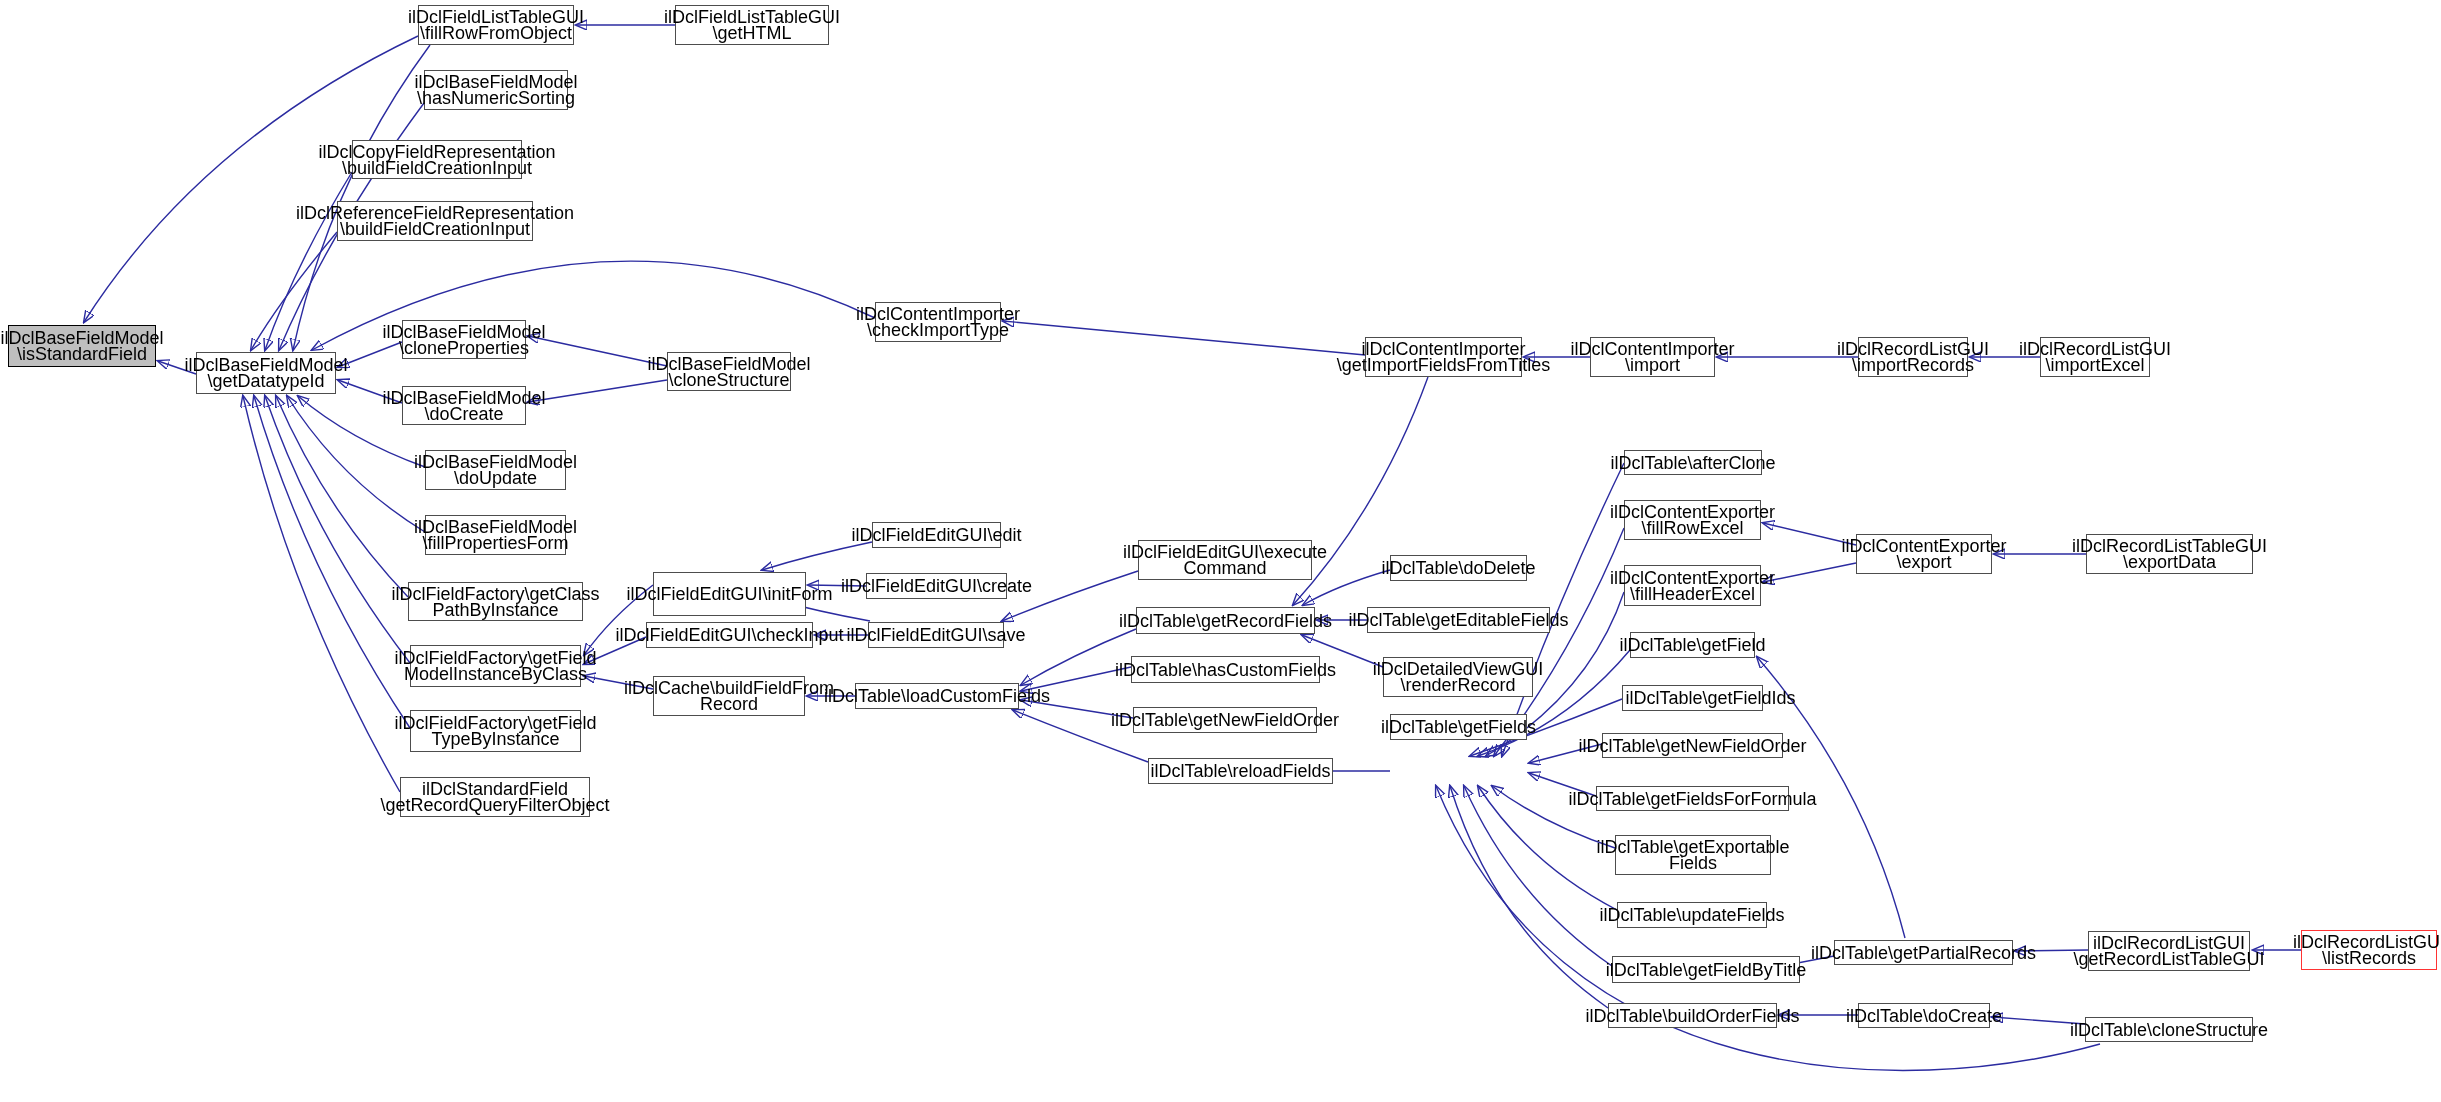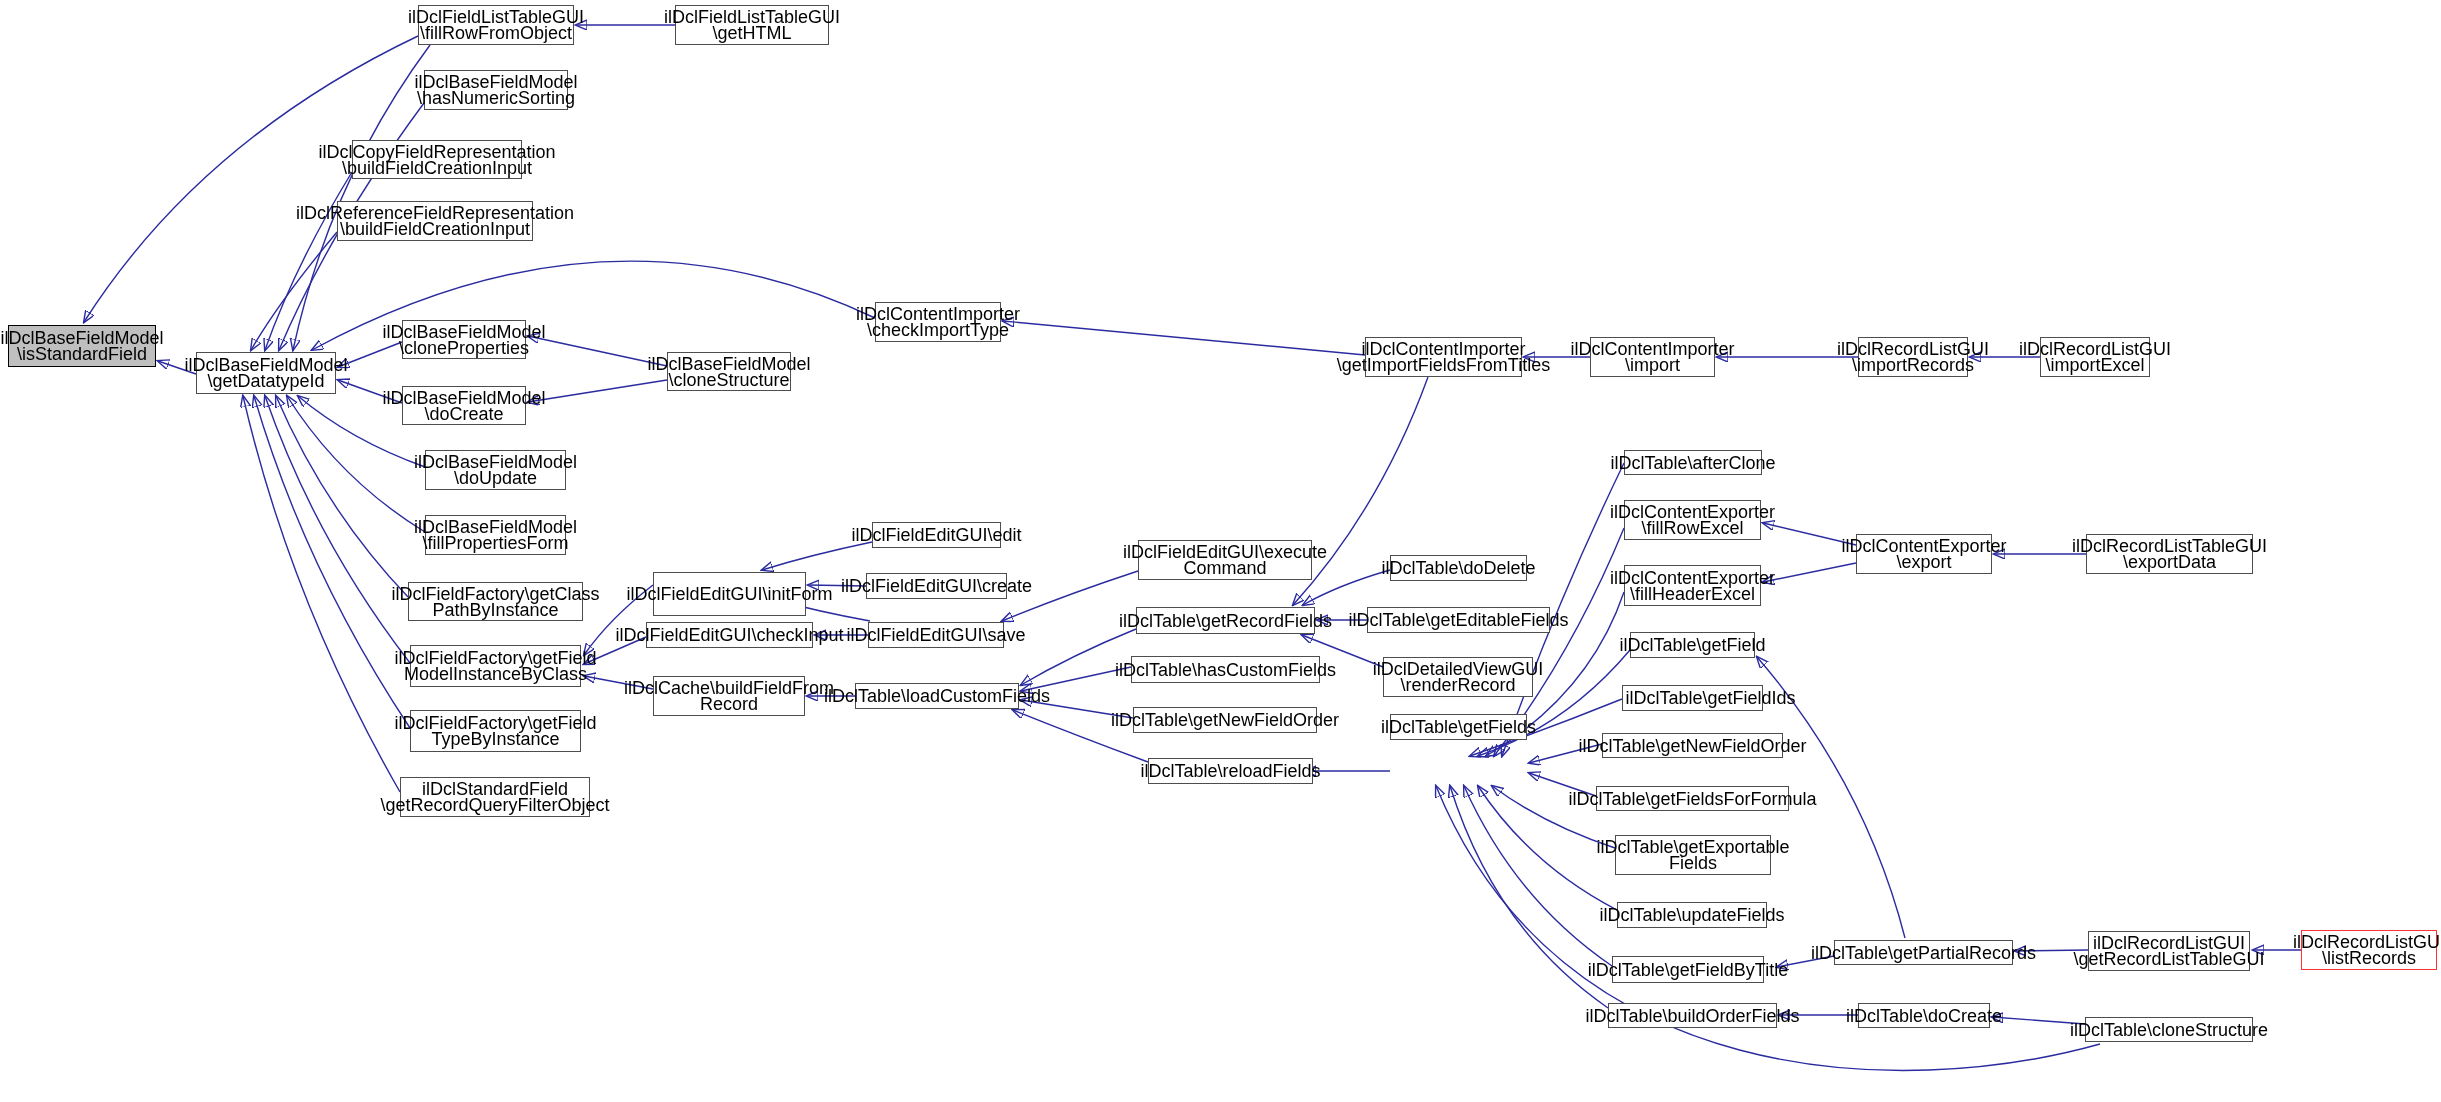--- a/index.html
+++ b/index.html
@@ -147,21 +147,21 @@
       <div class="node" style="left: 855px; top: 683px; width: 164px; height: 26px;">ilDclTable\loadCustomFields</div>
       <div class="node" style="left: 1138px; top: 540px; width: 174px; height: 40px;">ilDclFieldEditGUI\execute
 Command</div>
       <div class="node" style="left: 1390px; top: 555px; width: 137px; height: 26px; text-align: right;">ilDclTable\doDelete</div>
       <div class="node" style="left: 1136px; top: 607px; width: 179px; height: 27px;">ilDclTable\getRecordFields</div>
       <div class="node" style="left: 1367px; top: 607px; width: 183px; height: 26px;">ilDclTable\getEditableFields</div>
       <div class="node" style="left: 1131px; top: 656px; width: 189px; height: 27px;">ilDclTable\hasCustomFields</div>
       <div class="node" style="left: 1383px; top: 657px; width: 150px; height: 40px;">ilDclDetailedViewGUI
 \renderRecord</div>
       <div class="node" style="left: 1133px; top: 707px; width: 184px; height: 26px;">ilDclTable\getNewFieldOrder</div>
-      <div class="node" style="left: 1148px; top: 758px; width: 165px; height: 26px;">ilDclTable\reloadFields</div>
+      <div class="node" style="left: 1148px; top: 758px; width: 185px; height: 26px;">ilDclTable\reloadFields</div>
       <div class="node" style="left: 1390px; top: 714px; width: 137px; height: 26px;">ilDclTable\getFields</div>
       <div class="node" style="left: 1365px; top: 337px; width: 157px; height: 40px;">ilDclContentImporter
 \getImportFieldsFromTitles</div>
       <div class="node" style="left: 1590px; top: 337px; width: 125px; height: 40px;">ilDclContentImporter
 \import</div>
       <div class="node" style="left: 1858px; top: 337px; width: 110px; height: 40px;">ilDclRecordListGUI
 \importRecords</div>
       <div class="node" style="left: 2040px; top: 337px; width: 110px; height: 40px;">ilDclRecordListGUI
 \importExcel</div>
       <div class="node" style="left: 1624px; top: 450px; width: 138px; height: 25px;">ilDclTable\afterClone</div>
@@ -173,21 +173,21 @@
 \export</div>
       <div class="node" style="left: 2086px; top: 534px; width: 167px; height: 40px;">ilDclRecordListTableGUI
 \exportData</div>
       <div class="node" style="left: 1630px; top: 632px; width: 125px; height: 26px;">ilDclTable\getField</div>
       <div class="node" style="left: 1622px; top: 685px; width: 141px; height: 26px; padding-left: 39px;">ilDclTable\getFieldIds</div>
       <div class="node" style="left: 1602px; top: 733px; width: 181px; height: 25px;">ilDclTable\getNewFieldOrder</div>
       <div class="node" style="left: 1596px; top: 786px; width: 193px; height: 25px;">ilDclTable\getFieldsForFormula</div>
       <div class="node" style="left: 1615px; top: 835px; width: 156px; height: 40px;">ilDclTable\getExportable
 Fields</div>
       <div class="node" style="left: 1617px; top: 902px; width: 150px; height: 26px;">ilDclTable\updateFields</div>
-      <div class="node" style="left: 1612px; top: 956px; width: 152px; height: 27px;">ilDclTable\getFieldByTitle</div>
+      <div class="node" style="left: 1612px; top: 956px; width: 188px; height: 27px;">ilDclTable\getFieldByTitle</div>
       <div class="node" style="left: 1834px; top: 940px; width: 179px; height: 25px;">ilDclTable\getPartialRecords</div>
       <div class="node" style="left: 1608px; top: 1003px; width: 169px; height: 25px;">ilDclTable\buildOrderFields</div>
       <div class="node" style="left: 1858px; top: 1003px; width: 132px; height: 25px;">ilDclTable\doCreate</div>
       <div class="node" style="left: 2088px; top: 931px; width: 162px; height: 40px;">ilDclRecordListGUI
 \getRecordListTableGUI</div>
       <div class="node current" style="left: 2301px; top: 930px; width: 136px; height: 40px;">ilDclRecordListGUI
 \listRecords</div>
       <div class="node" style="left: 2085px; top: 1017px; width: 168px; height: 25px;">ilDclTable\cloneStructure</div>
     </div>
 </div>

